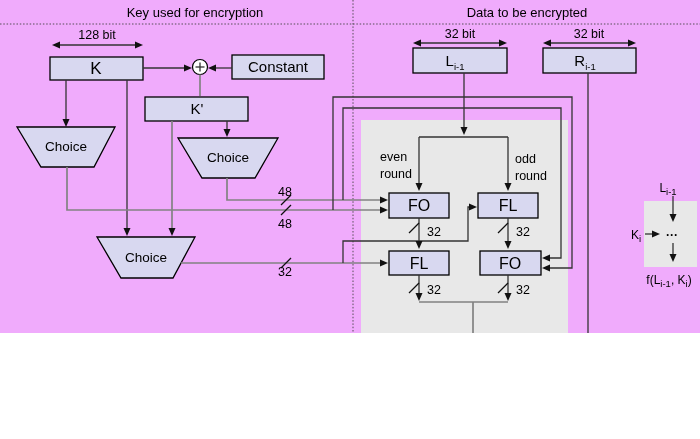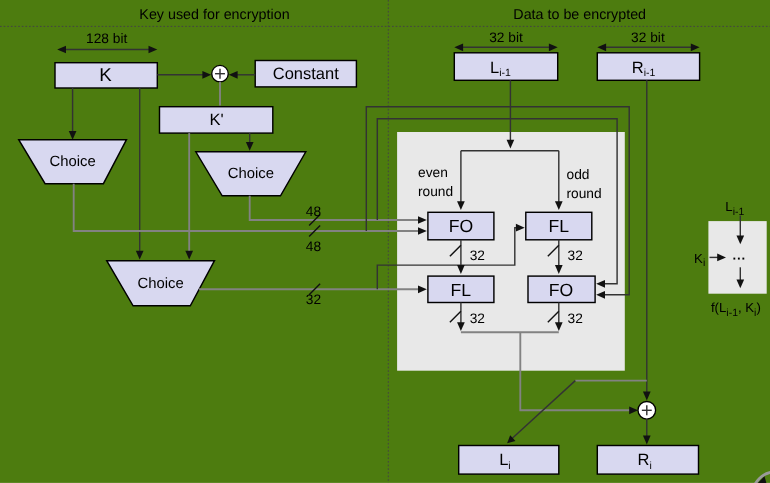--- a/index.html
+++ b/index.html
@@ -1,16 +1,16 @@
 <!DOCTYPE html>
 <html><head>
 <meta charset="utf-8">
 <style>
   html,body{margin:0;padding:0;background:#fff;}
-  .stage{width:700px;height:439px;position:relative;background:#4d7c0f;overflow:hidden;}
+  .stage{width:700px;height:333px;position:relative;background:#f0abfc;overflow:hidden;}
   text{font-family:"Liberation Sans","DejaVu Sans",sans-serif;fill:#000;}
   .title{font-size:13px;}
   .lbl{font-size:12.5px;}
   .k{font-size:17px;}
   .kp{font-size:15px;}
   .con{font-size:15px;}
   .choice{font-size:13.5px;}
   .fofl{font-size:16px;}
   .lr{font-size:15px;}
   .mini{font-size:12px;}

